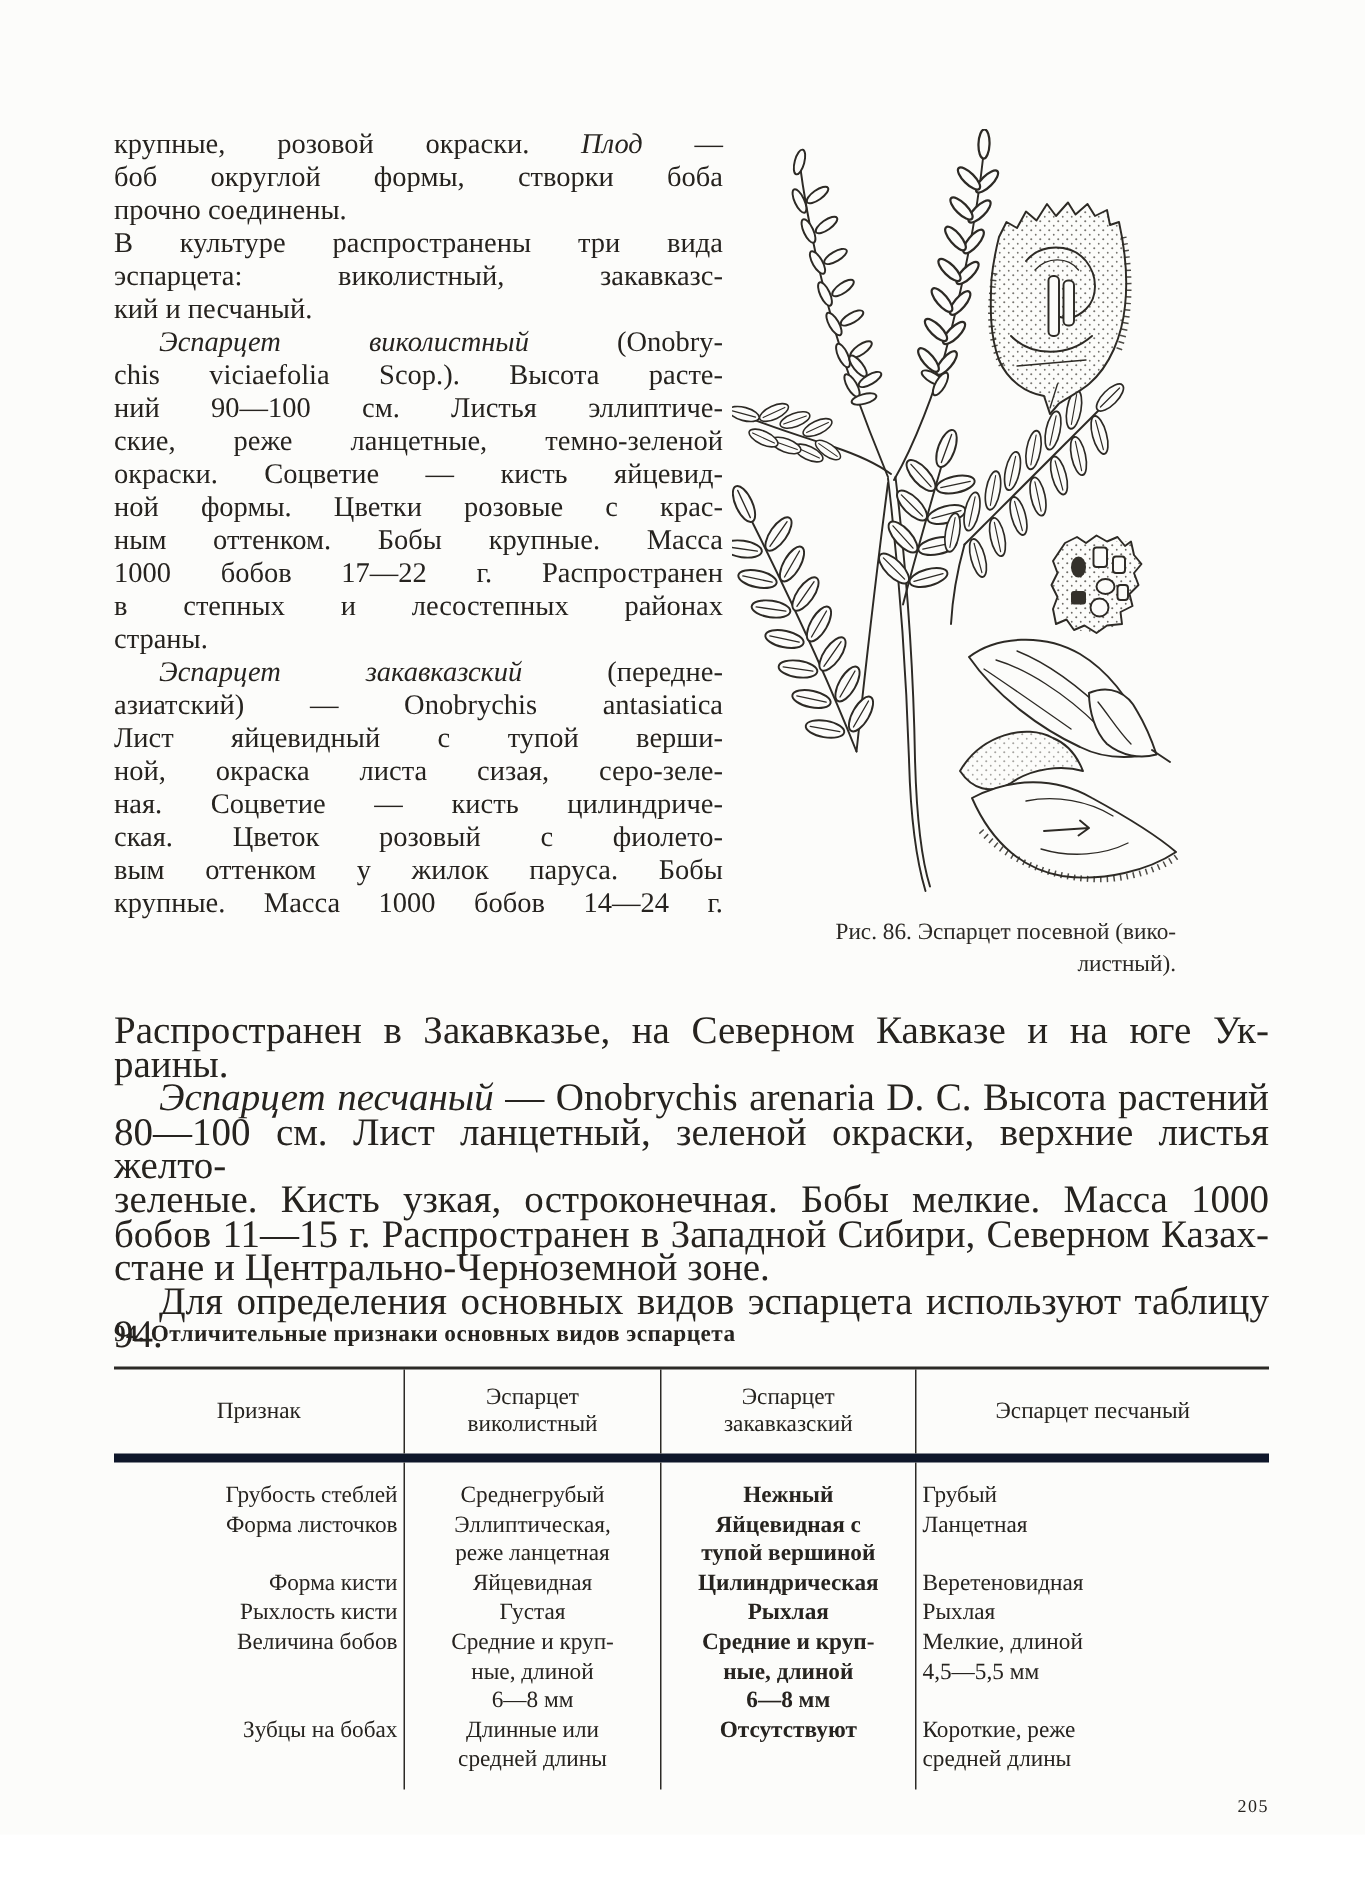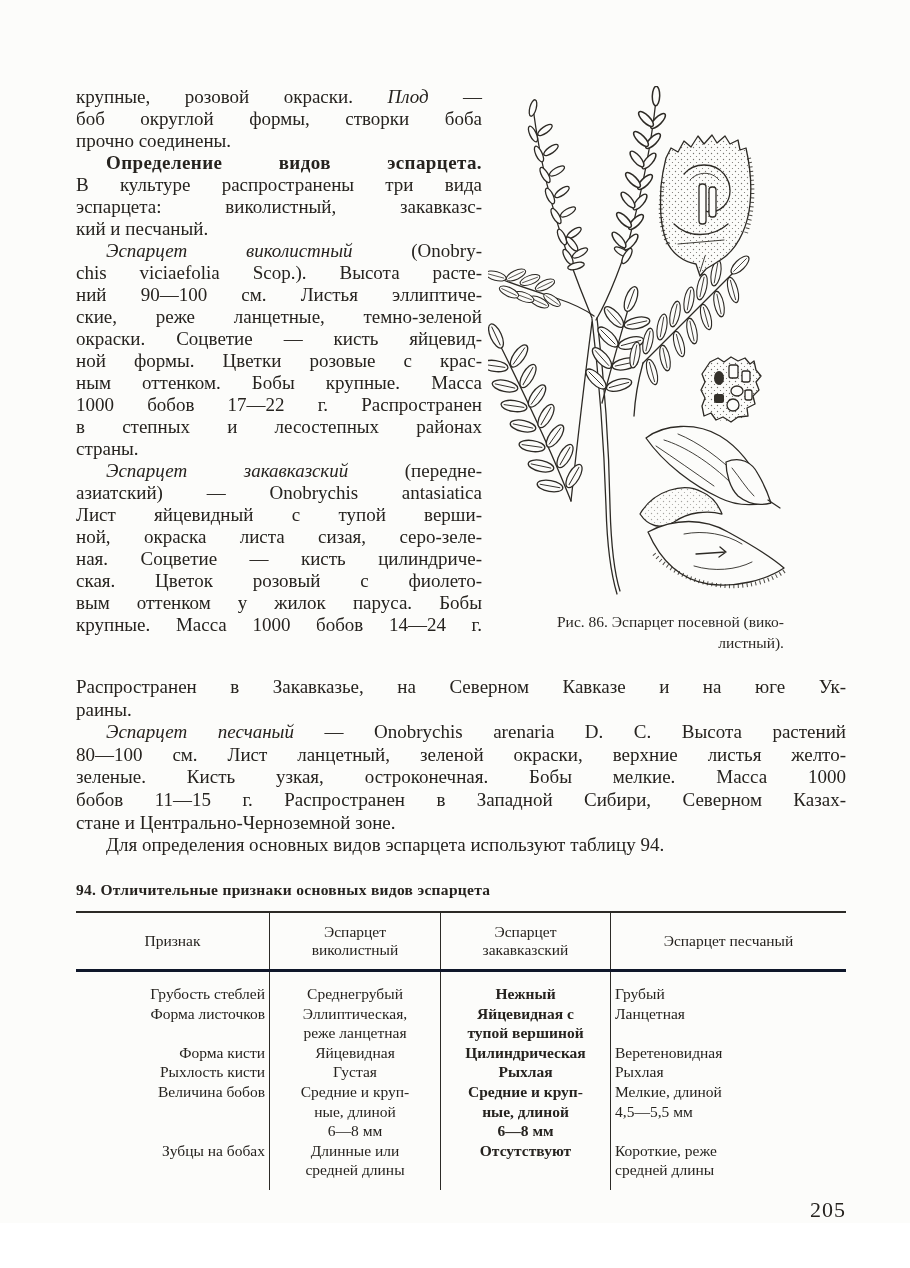--- a/index.html
+++ b/index.html
@@ -7,65 +7,64 @@
     width:910px;height:1268px;
     background:#ffffff;
     font-family:"Liberation Serif","DejaVu Serif",serif;
     color:#26231f;
     -webkit-font-smoothing:antialiased;
   }
   .page{position:relative;width:910px;height:1223px;background:#fcfcfa;overflow:hidden;}
 
   
   .leftcol{position:absolute;left:76px;top:86px;width:406px;font-size:19px;line-height:22px;}
-  .widetext{position:absolute;left:76px;top:676px;width:770px;font-size:19px;line-height:22.6px;}
+  .widetext{position:absolute;left:76px;top:676px;width:770px;font-size:26px;line-height:22.6px;}
   .tl{text-align:justify;text-align-last:justify;}
   .tl.end{text-align-last:left;}
   .tl.ind{text-indent:30px;}
   .it{font-style:italic;}
   .bd{font-weight:bold;letter-spacing:.4px;}
 
   
   .fig-svg{position:absolute;left:488px;top:86px;}
   .caption{position:absolute;left:478px;top:611px;width:306px;text-align:right;
            font-size:15.5px;line-height:21px;color:#2b2824;}
 
   
   .tbl-title{position:absolute;left:76px;top:881px;width:694px;
              font-weight:bold;font-size:15.5px;letter-spacing:.3px;}
   .tbl{position:absolute;left:76px;top:911px;width:770px;border-top:2.5px solid #2c2a26;font-size:15.5px;}
-  .hdr{display:flex;border-bottom:3px solid #0f172a;}
+  .hdr{display:flex;border-bottom:6px solid #0f172a;}
   .hcell{box-sizing:border-box;display:flex;flex-direction:column;justify-content:center;
          text-align:center;min-height:56px;line-height:18px;padding:6px 4px;}
   .hcell+.hcell{border-left:1.5px solid #2c2a26;}
   .c0{width:193px;} .c1{width:171px;} .c2{width:170px;} .c3{width:236px;}
   .bdy{display:flex;}
   .bcell{box-sizing:border-box;padding:12px 4px 10px;line-height:19.6px;}
   .bcell+.bcell{border-left:1.5px solid #2c2a26;}
   .bcell.first{padding-left:12px;}
   .bln{min-height:19.6px;}
 
-  .pagenum{position:absolute;right:64px;top:1197px;font-size:22px;letter-spacing:1px;}
+  .pagenum{position:absolute;right:64px;top:1197px;font-size:12px;letter-spacing:1px;}
 
   
   .ink{stroke:#2d2a25;fill:none;stroke-width:1.3;stroke-linecap:round;stroke-linejoin:round;}
   .ink2{stroke:#2d2a25;fill:none;stroke-width:0.9;stroke-linecap:round;}
   .wfill{fill:#fcfcfa;stroke:#2d2a25;stroke-width:1.3;stroke-linejoin:round;}
   .hair{stroke:#2d2a25;fill:none;stroke-width:4;stroke-dasharray:1 3.4;opacity:.85;}
 </style>
 </head>
 <body>
 
 <div class="page">
 
   <div class="leftcol">
       <div class="tl"><span class="rm">крупные, розовой окраски. </span><span class="it">Плод</span><span class="rm"> —</span></div>
       <div class="tl"><span class="rm">боб округлой формы, створки боба</span></div>
       <div class="tl end"><span class="rm">прочно соединены.</span></div>
-      <div class="tl ind"><span class="bd">Определение видов эспарцета.</span></div>
       <div class="tl"><span class="rm">В культуре распространены три вида</span></div>
       <div class="tl"><span class="rm">эспарцета: виколистный, закавказс-</span></div>
       <div class="tl end"><span class="rm">кий и песчаный.</span></div>
       <div class="tl ind"><span class="it">Эспарцет виколистный</span><span class="rm"> (Onobry-</span></div>
       <div class="tl"><span class="rm">chis viciaefolia Scop.). Высота расте-</span></div>
       <div class="tl"><span class="rm">ний 90—100 см. Листья эллиптиче-</span></div>
       <div class="tl"><span class="rm">ские, реже ланцетные, темно-зеленой</span></div>
       <div class="tl"><span class="rm">окраски. Соцветие — кисть яйцевид-</span></div>
       <div class="tl"><span class="rm">ной формы. Цветки розовые с крас-</span></div>
       <div class="tl"><span class="rm">ным оттенком. Бобы крупные. Масса</span></div>

